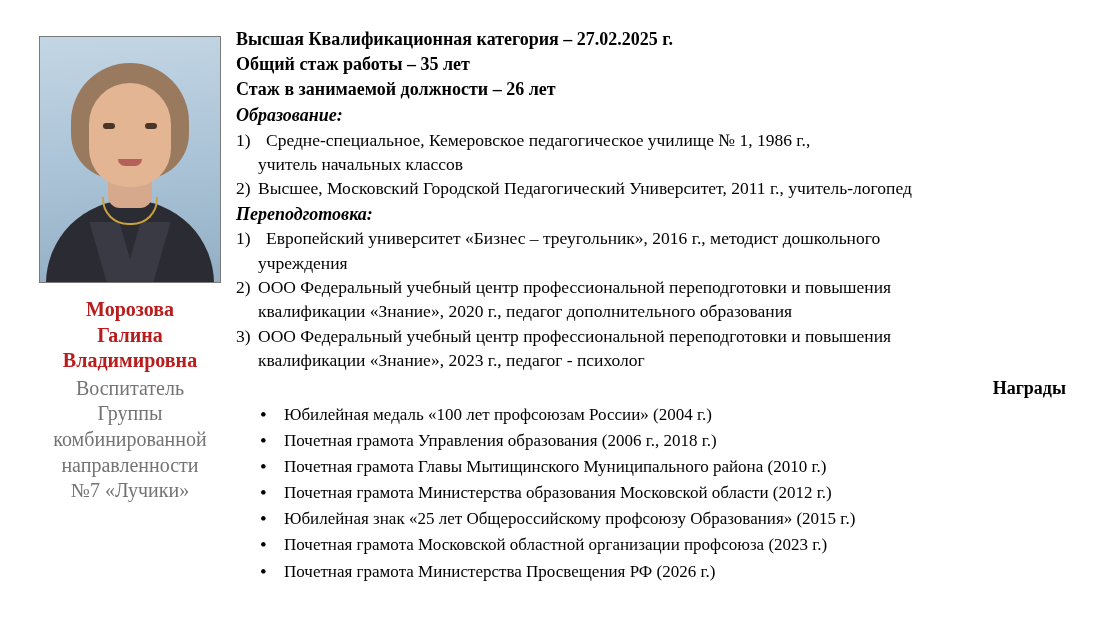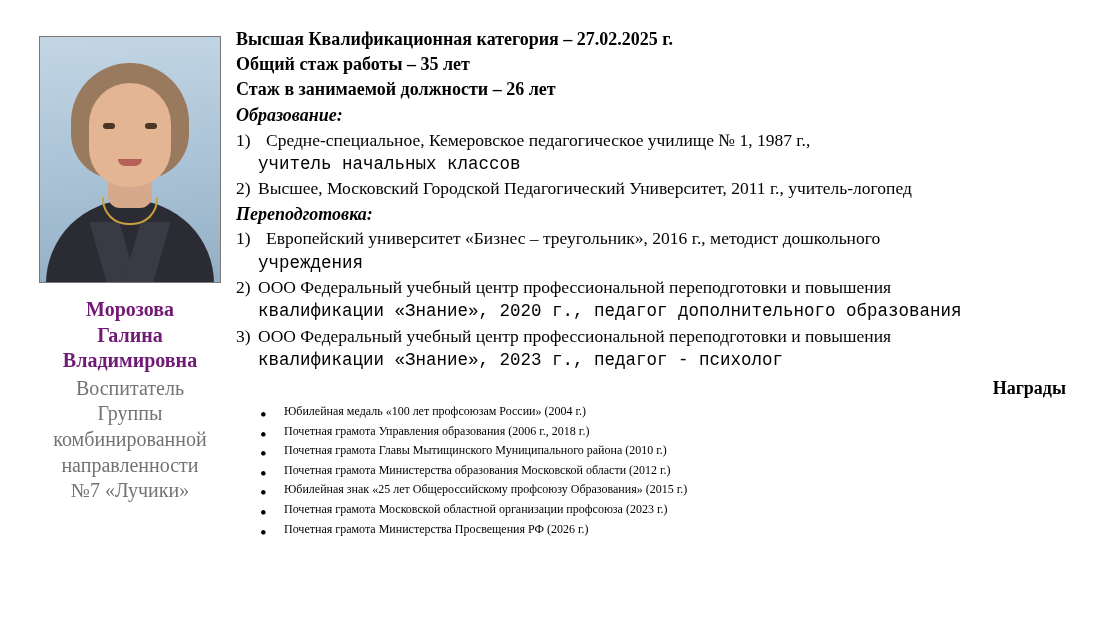--- a/index.html
+++ b/index.html
@@ -155,21 +155,20 @@
     margin: 0 0 1px 0;
   }
   .sect-title {
     font-weight: bold;
     font-size: 18px;
     margin: 2px 0 1px 0;
     font-style: italic;
   }
   .line {
     margin: 0 0 1px 0;
-    font-family: Liberation Mono, monospace;
   }
   .line.indent {
     padding-left: 22px;
   }
   .num-line {
     margin: 0 0 1px 0;
     display: flex;
   }
   .num-line .num {
     width: 30px;
@@ -190,21 +189,21 @@
   }
   ul.awards {
     list-style: none;
     margin: 0;
     padding: 0 0 0 12px;
   }
   ul.awards li {
     position: relative;
     padding-left: 36px;
     margin-bottom: 4px;
-    font-size: 12px;
+    font-size: 17px;
     line-height: 1.3;
   }
   ul.awards li::before {
     content: "•";
     position: absolute;
     left: 12px;
     top: -1px;
     font-size: 19px;
   }
 </style>
@@ -221,21 +220,21 @@
       <div class="portrait-collar-r"></div>
       <div class="portrait-neck"></div>
       <div class="portrait-hair"></div>
       <div class="portrait-face"></div>
       <div class="portrait-eye-l"></div>
       <div class="portrait-eye-r"></div>
       <div class="portrait-mouth"></div>
       <div class="portrait-necklace"></div>
     </div>
 
-    <div class="name-block" style="color: #701a75;">
+    <div class="name-block" style="color: #b91c1c;">
       <div>Морозова</div>
       <div>Галина</div>
       <div>Владимировна</div>
     </div>
 
     <div class="role-block">
       <div>Воспитатель</div>
       <div>Группы</div>
       <div>комбинированной</div>
       <div>направленности</div>
@@ -246,21 +245,21 @@
   <div class="right-col">
 
     <div class="hdr">Высшая Квалификационная категория – 27.02.2025 г.</div>
     <div class="hdr">Общий стаж работы – 35 лет</div>
     <div class="hdr">Стаж в занимаемой должности – 26 лет</div>
 
     <div class="sect-title">Образование:</div>
 
     <div class="num-line">
       <span class="num">1)</span>
-      <span class="txt">Средне-специальное, Кемеровское педагогическое училище № 1, 1987 г.,</span>
+      <span class="txt">Средне-специальное, Кемеровское педагогическое училище № 1, 1986 г.,</span>
     </div>
     <div class="line indent">учитель начальных классов</div>
 
     <div class="num-line tight">
       <span class="num">2)</span>
       <span class="txt">Высшее, Московский Городской Педагогический Университет, 2011 г., учитель-логопед</span>
     </div>
 
     <div class="sect-title">Переподготовка:</div>
 

